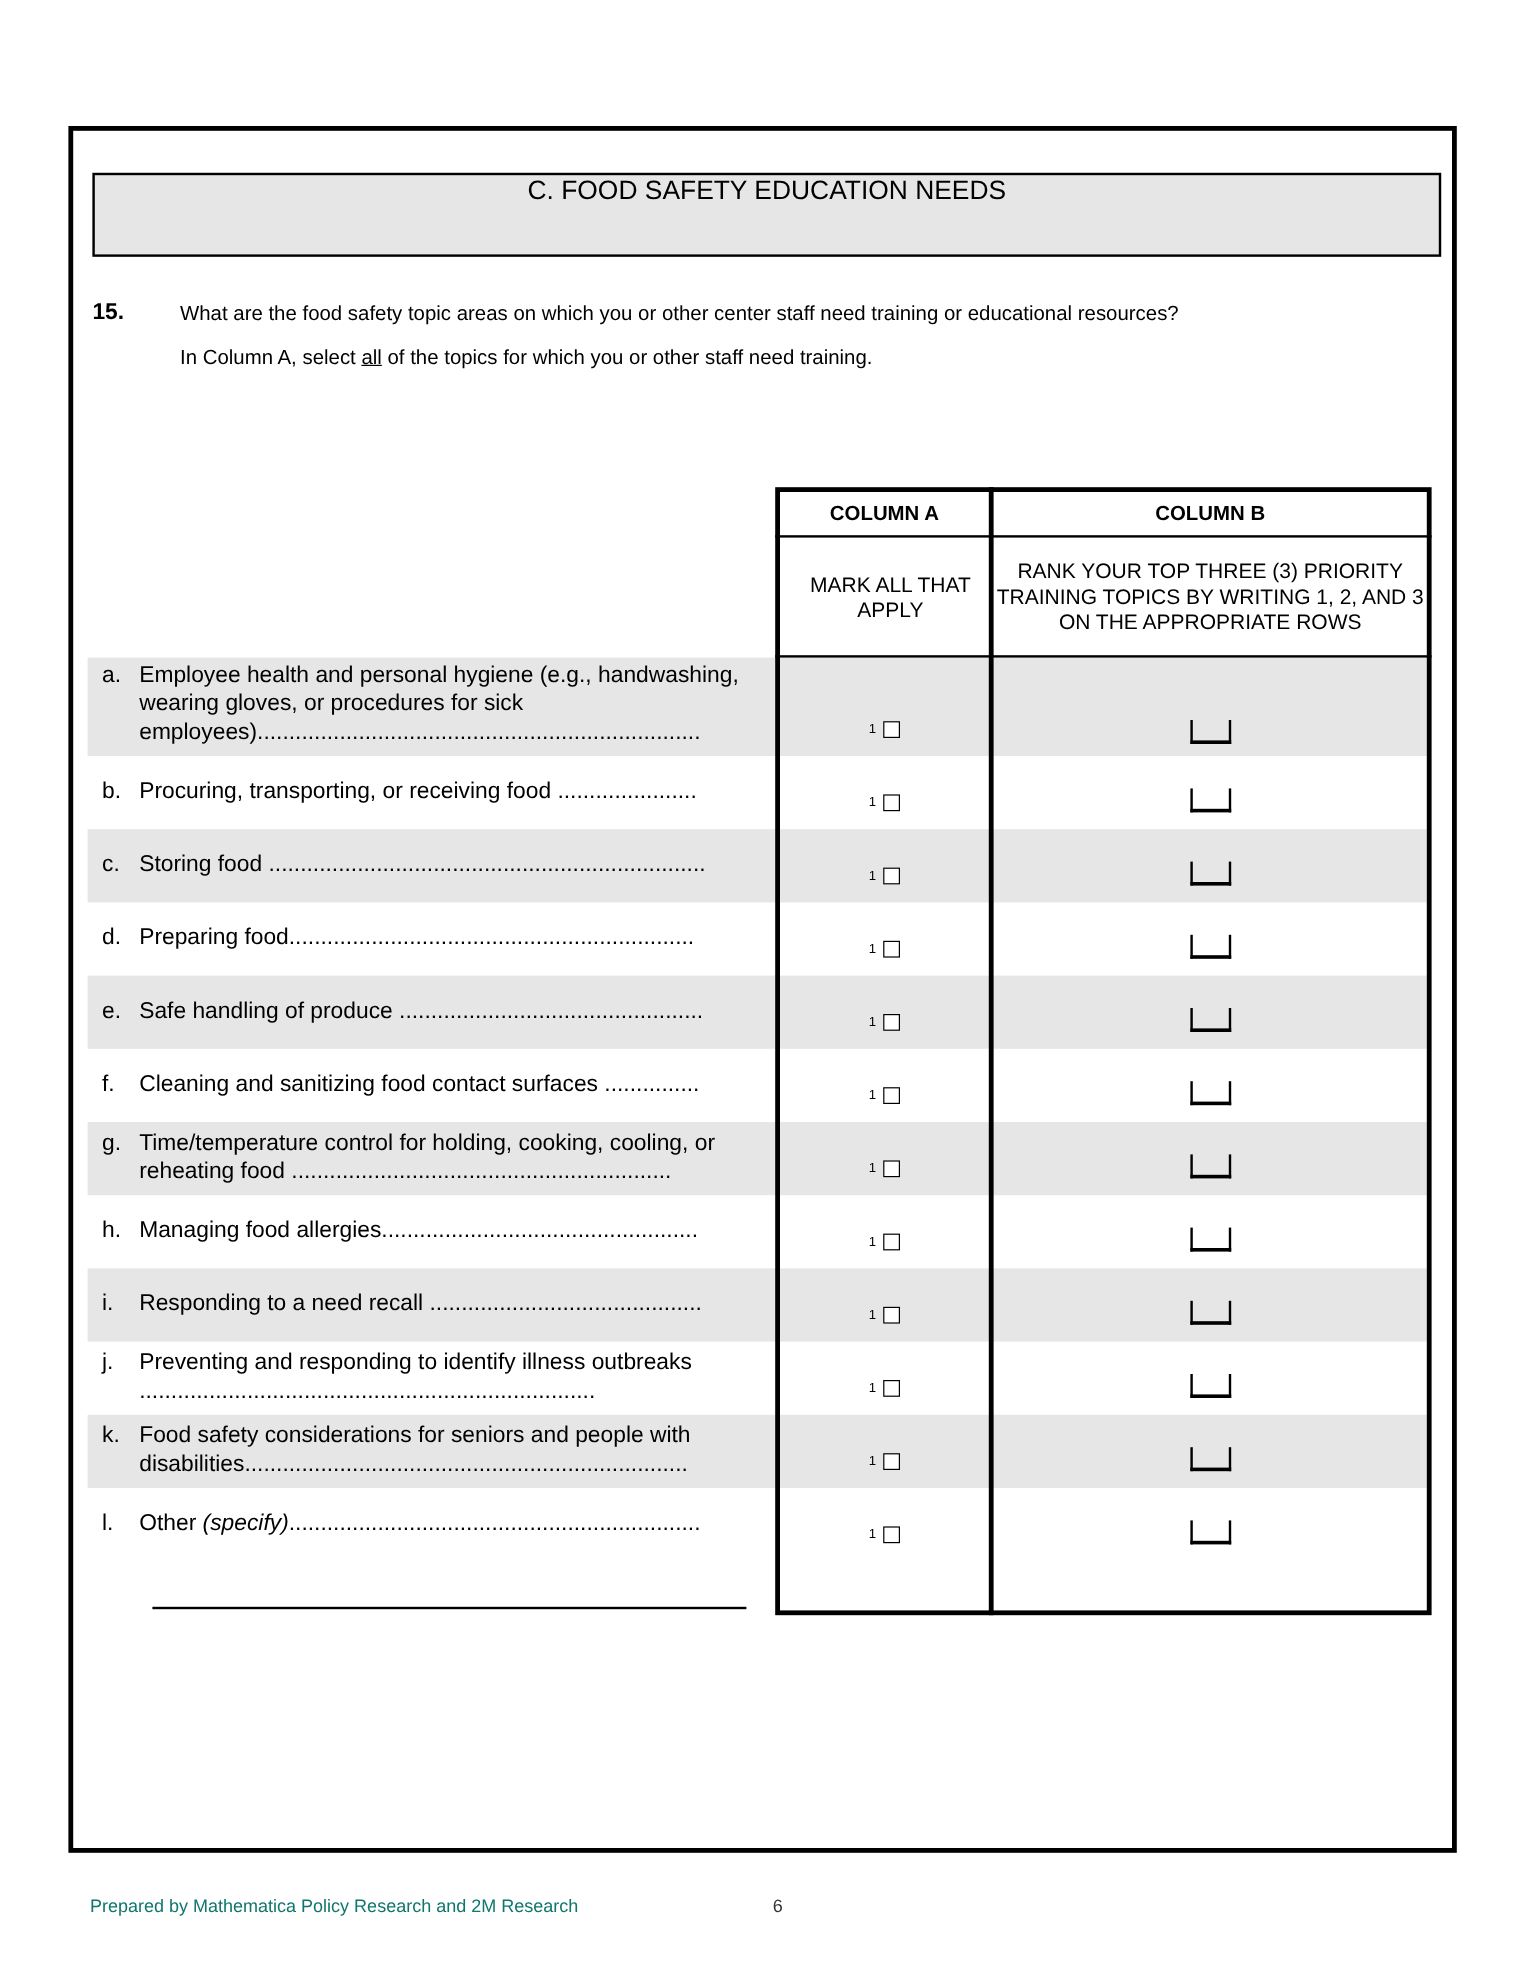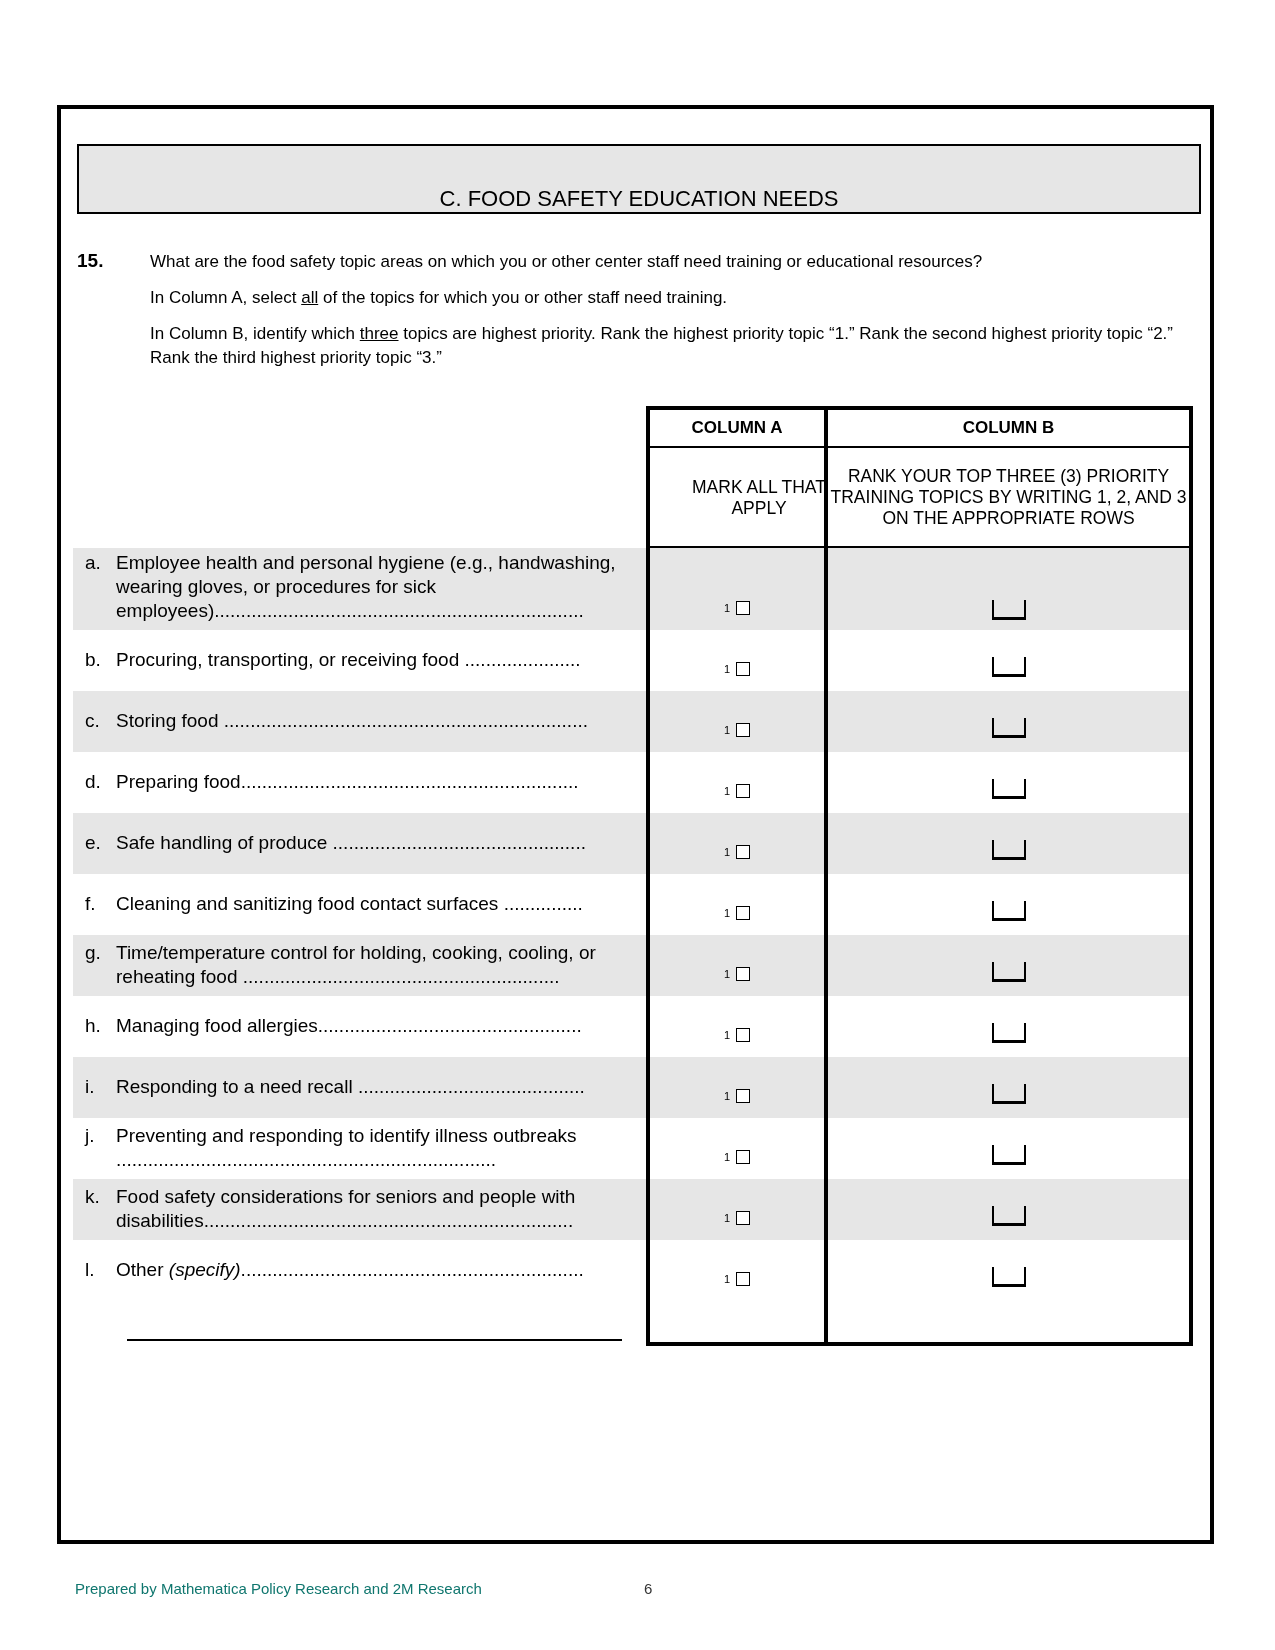--- a/index.html
+++ b/index.html
@@ -1,30 +1,30 @@
 <!DOCTYPE html>
 <html><head>
 <meta charset="utf-8">
 <style>
   html, body { margin: 0; padding: 0; background: #ffffff; }
   body { width: 1275px; height: 1650px; position: relative; font-family: "Liberation Sans", sans-serif; color: #000; }
   .outer-box { position: absolute; left: 57px; top: 105px; width: 1149px; height: 1431px; border: 4px solid #000; box-sizing: content-box; }
-  .section-title { position: absolute; left: 77px; top: 144px; width: 1120px; height: 66px; border: 2px solid #000; background: #e6e6e6; display: flex; align-items: flex-end; justify-content: center; font-size: 22px; }
+  .section-title { position: absolute; left: 77px; top: 144px; width: 1120px; height: 66px; border: 2px solid #000; background: #e6e6e6; display: flex; align-items: flex-start; justify-content: center; font-size: 22px; }
   .q-num { position: absolute; left: 77px; top: 250px; font-size: 19px; font-weight: bold; }
   .q-text { position: absolute; left: 150px; top: 250px; width: 1030px; font-size: 17px; font-weight: normal; line-height: 24px; }
   .q-text p { margin: 0 0 12px 0; }
   .q-text u { text-decoration: underline; }
   .grid-table { position: absolute; left: 646px; top: 406px; width: 547px; height: 940px; border: 4px solid #000; box-sizing: border-box; }
   .col-divider { position: absolute; left: 824px; top: 406px; width: 4px; height: 940px; background: #000; }
   .hdr-line { position: absolute; left: 646px; width: 547px; height: 2px; background: #000; }
   .hdr-a, .hdr-b { position: absolute; top: 410px; height: 36px; display: flex; align-items: center; justify-content: center; font-weight: bold; font-size: 17px; }
   .hdr-a { left: 650px; width: 174px; }
   .hdr-b { left: 828px; width: 361px; }
   .sub-a, .sub-b { position: absolute; top: 449px; height: 97px; display: flex; align-items: center; justify-content: center; text-align: center; font-size: 17.5px; line-height: 21px; }
-  .sub-a { left: 672px; width: 174px; box-sizing: border-box; }
+  .sub-a { left: 655px; width: 174px; box-sizing: border-box; }
   .sub-b { left: 828px; width: 361px; }
   .row { position: absolute; left: 73px; width: 1116px; }
   .row.shade { background: #e6e6e6; }
   .row-label { position: absolute; left: 0; width: 565px; font-size: 19px; line-height: 24px; }
   .row-letter { position: absolute; left: 12px; }
   .row-text { position: absolute; left: 43px; right: 0; }
   .leader { display: inline; }
   .row-text i { font-style: italic; }
   .chk-wrap { position: absolute; left: 646px; width: 182px; display: flex; justify-content: center; align-items: flex-end; gap: 6px; }
   .chk-num { font-size: 11px; line-height: 11px; margin-bottom: 1px; }
@@ -41,21 +41,20 @@
 <div class="outer-box"></div>
 
 <div class="section-title">
   <span>C. FOOD SAFETY EDUCATION NEEDS</span>
 </div>
 
 <div class="q-num">15.</div>
 <div class="q-text">
   <p>What are the food safety topic areas on which you or other center staff need training or educational resources?</p>
   <p><span>In Column A, select </span><u>all</u><span> of the topics for which you or other staff need training.</span></p>
-  <p><span>In Column B, identify which </span><u>three</u><span> topics are highest priority. Rank the highest priority topic “1.” Rank the second highest priority topic “2.” Rank the third highest priority topic “3.”</span></p>
 </div>
 
 <div class="row shade" style="top:548px;height:82px;"></div>
 <div class="row shade" style="top:691px;height:61px;"></div>
 <div class="row shade" style="top:813px;height:61px;"></div>
 <div class="row shade" style="top:935px;height:61px;"></div>
 <div class="row shade" style="top:1057px;height:61px;"></div>
 <div class="row shade" style="top:1179px;height:61px;"></div>
 
 <div class="grid-table"></div>

